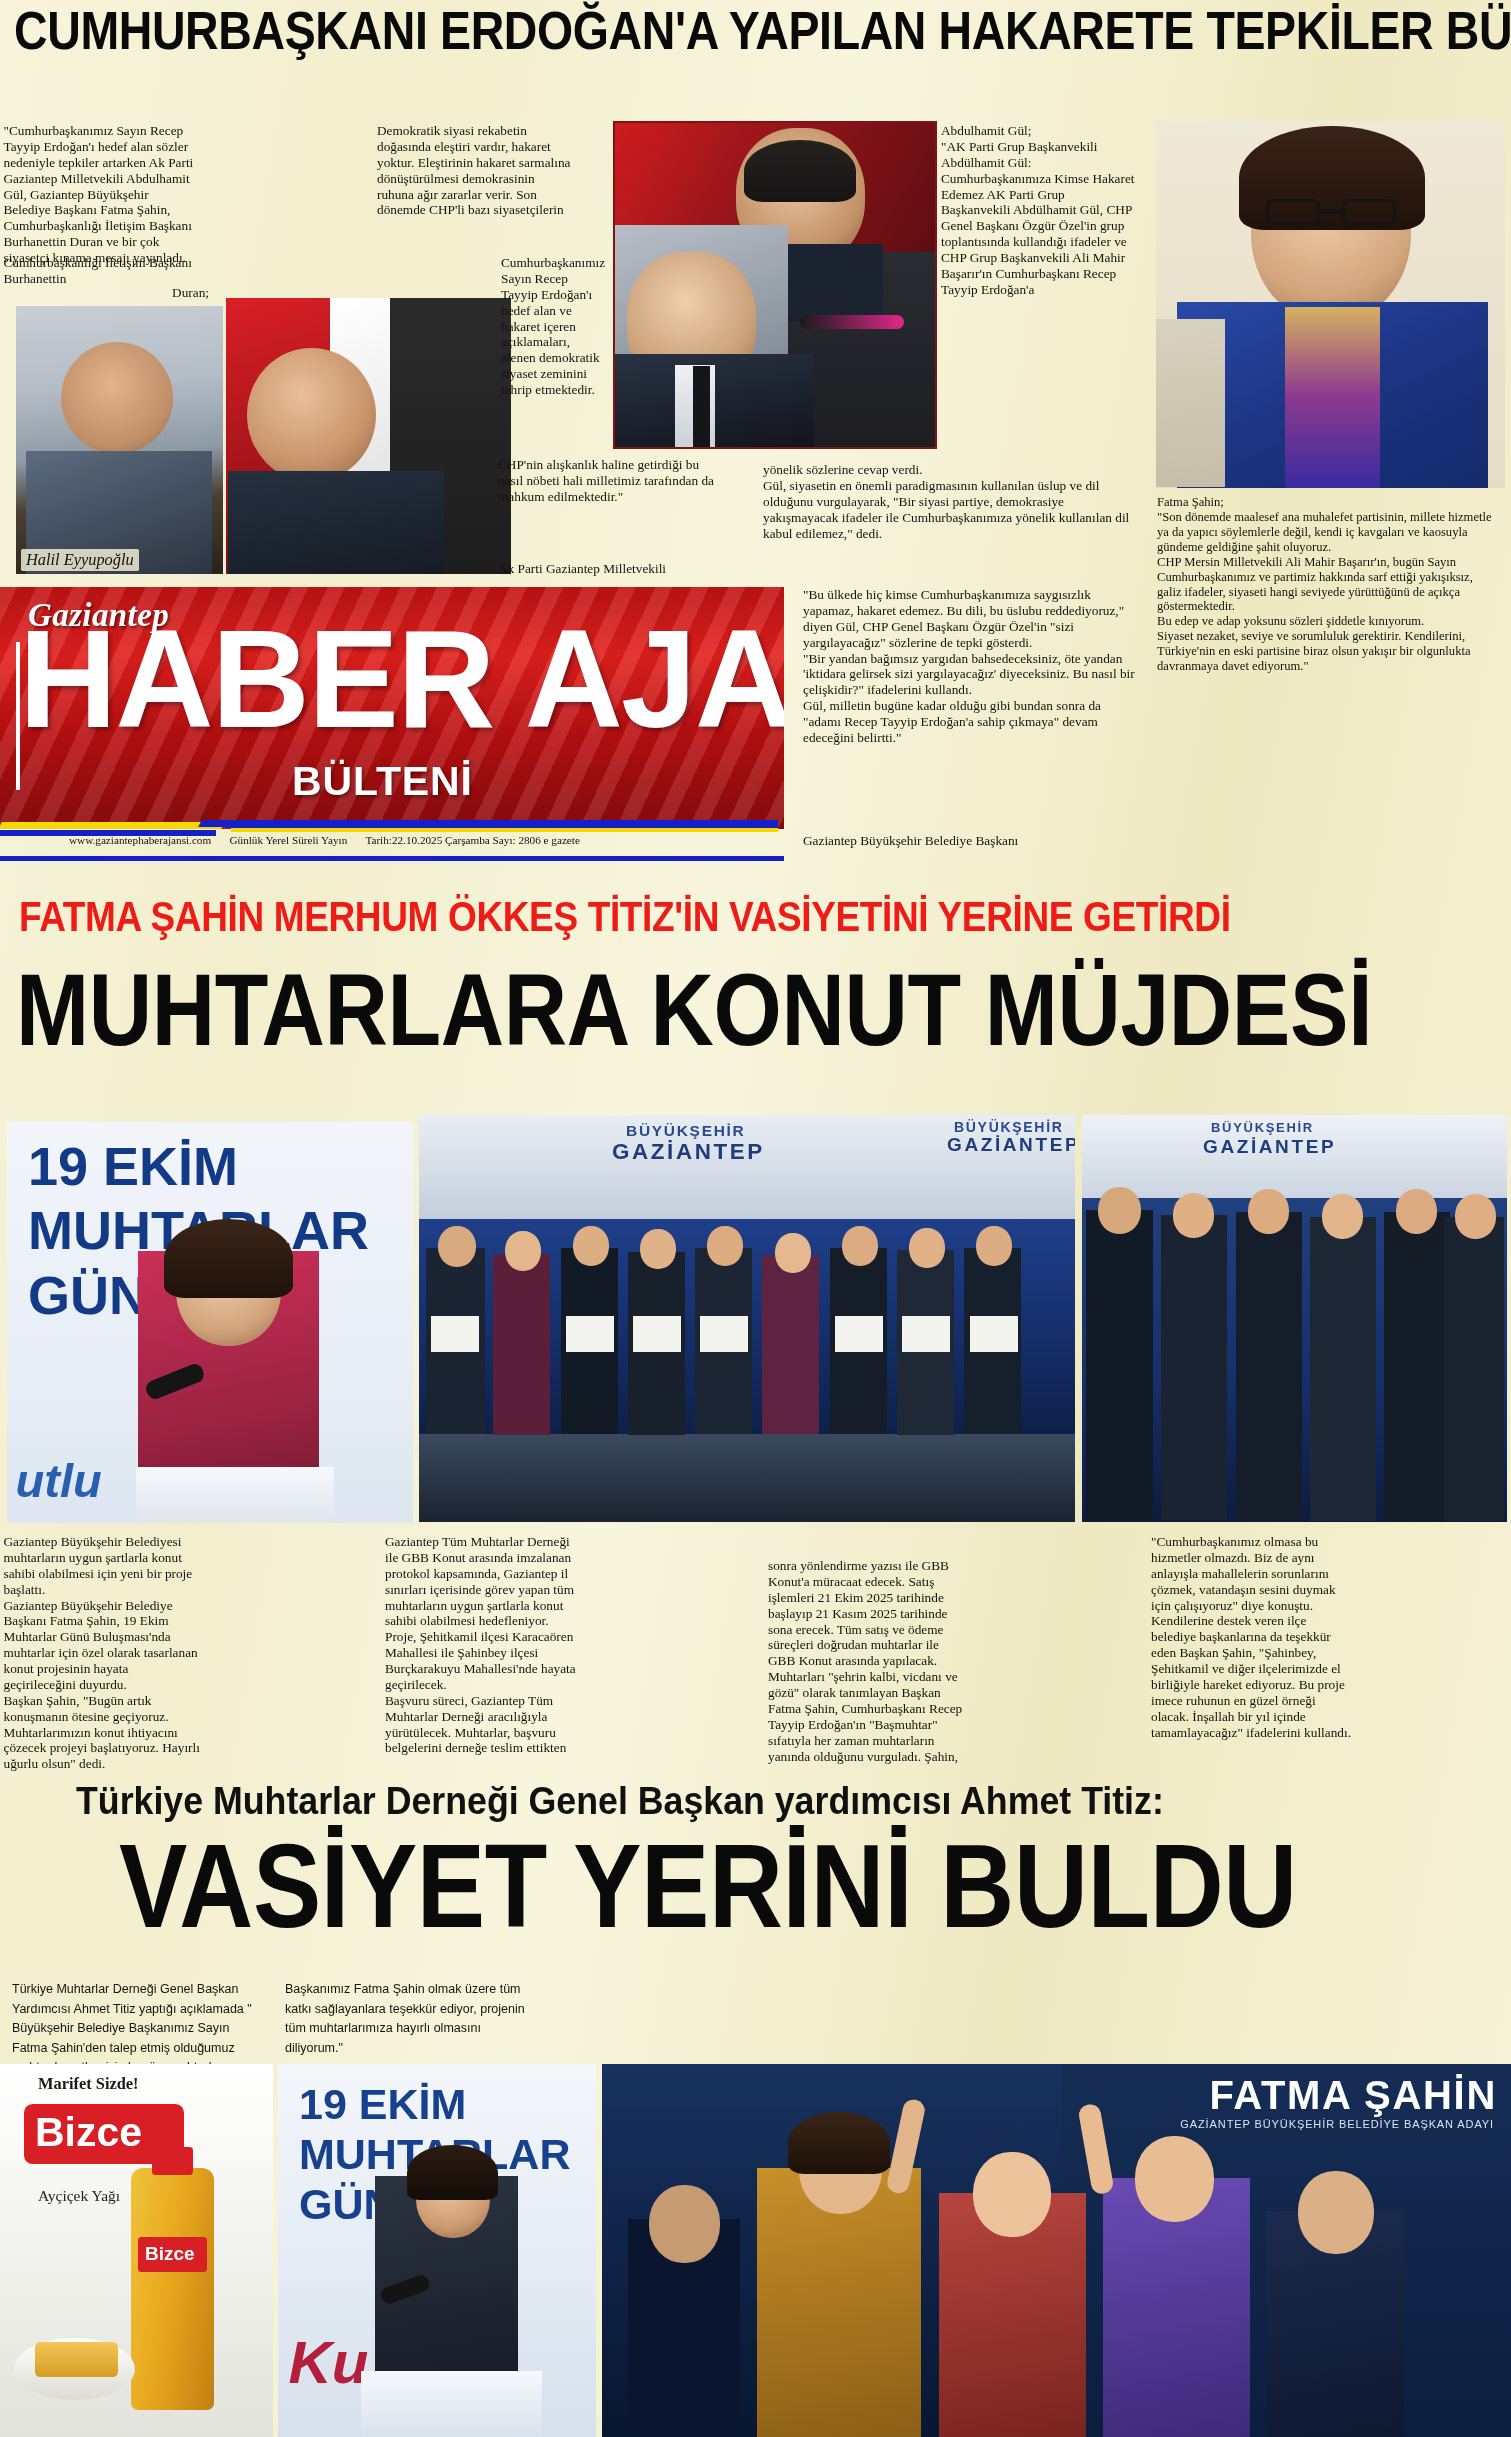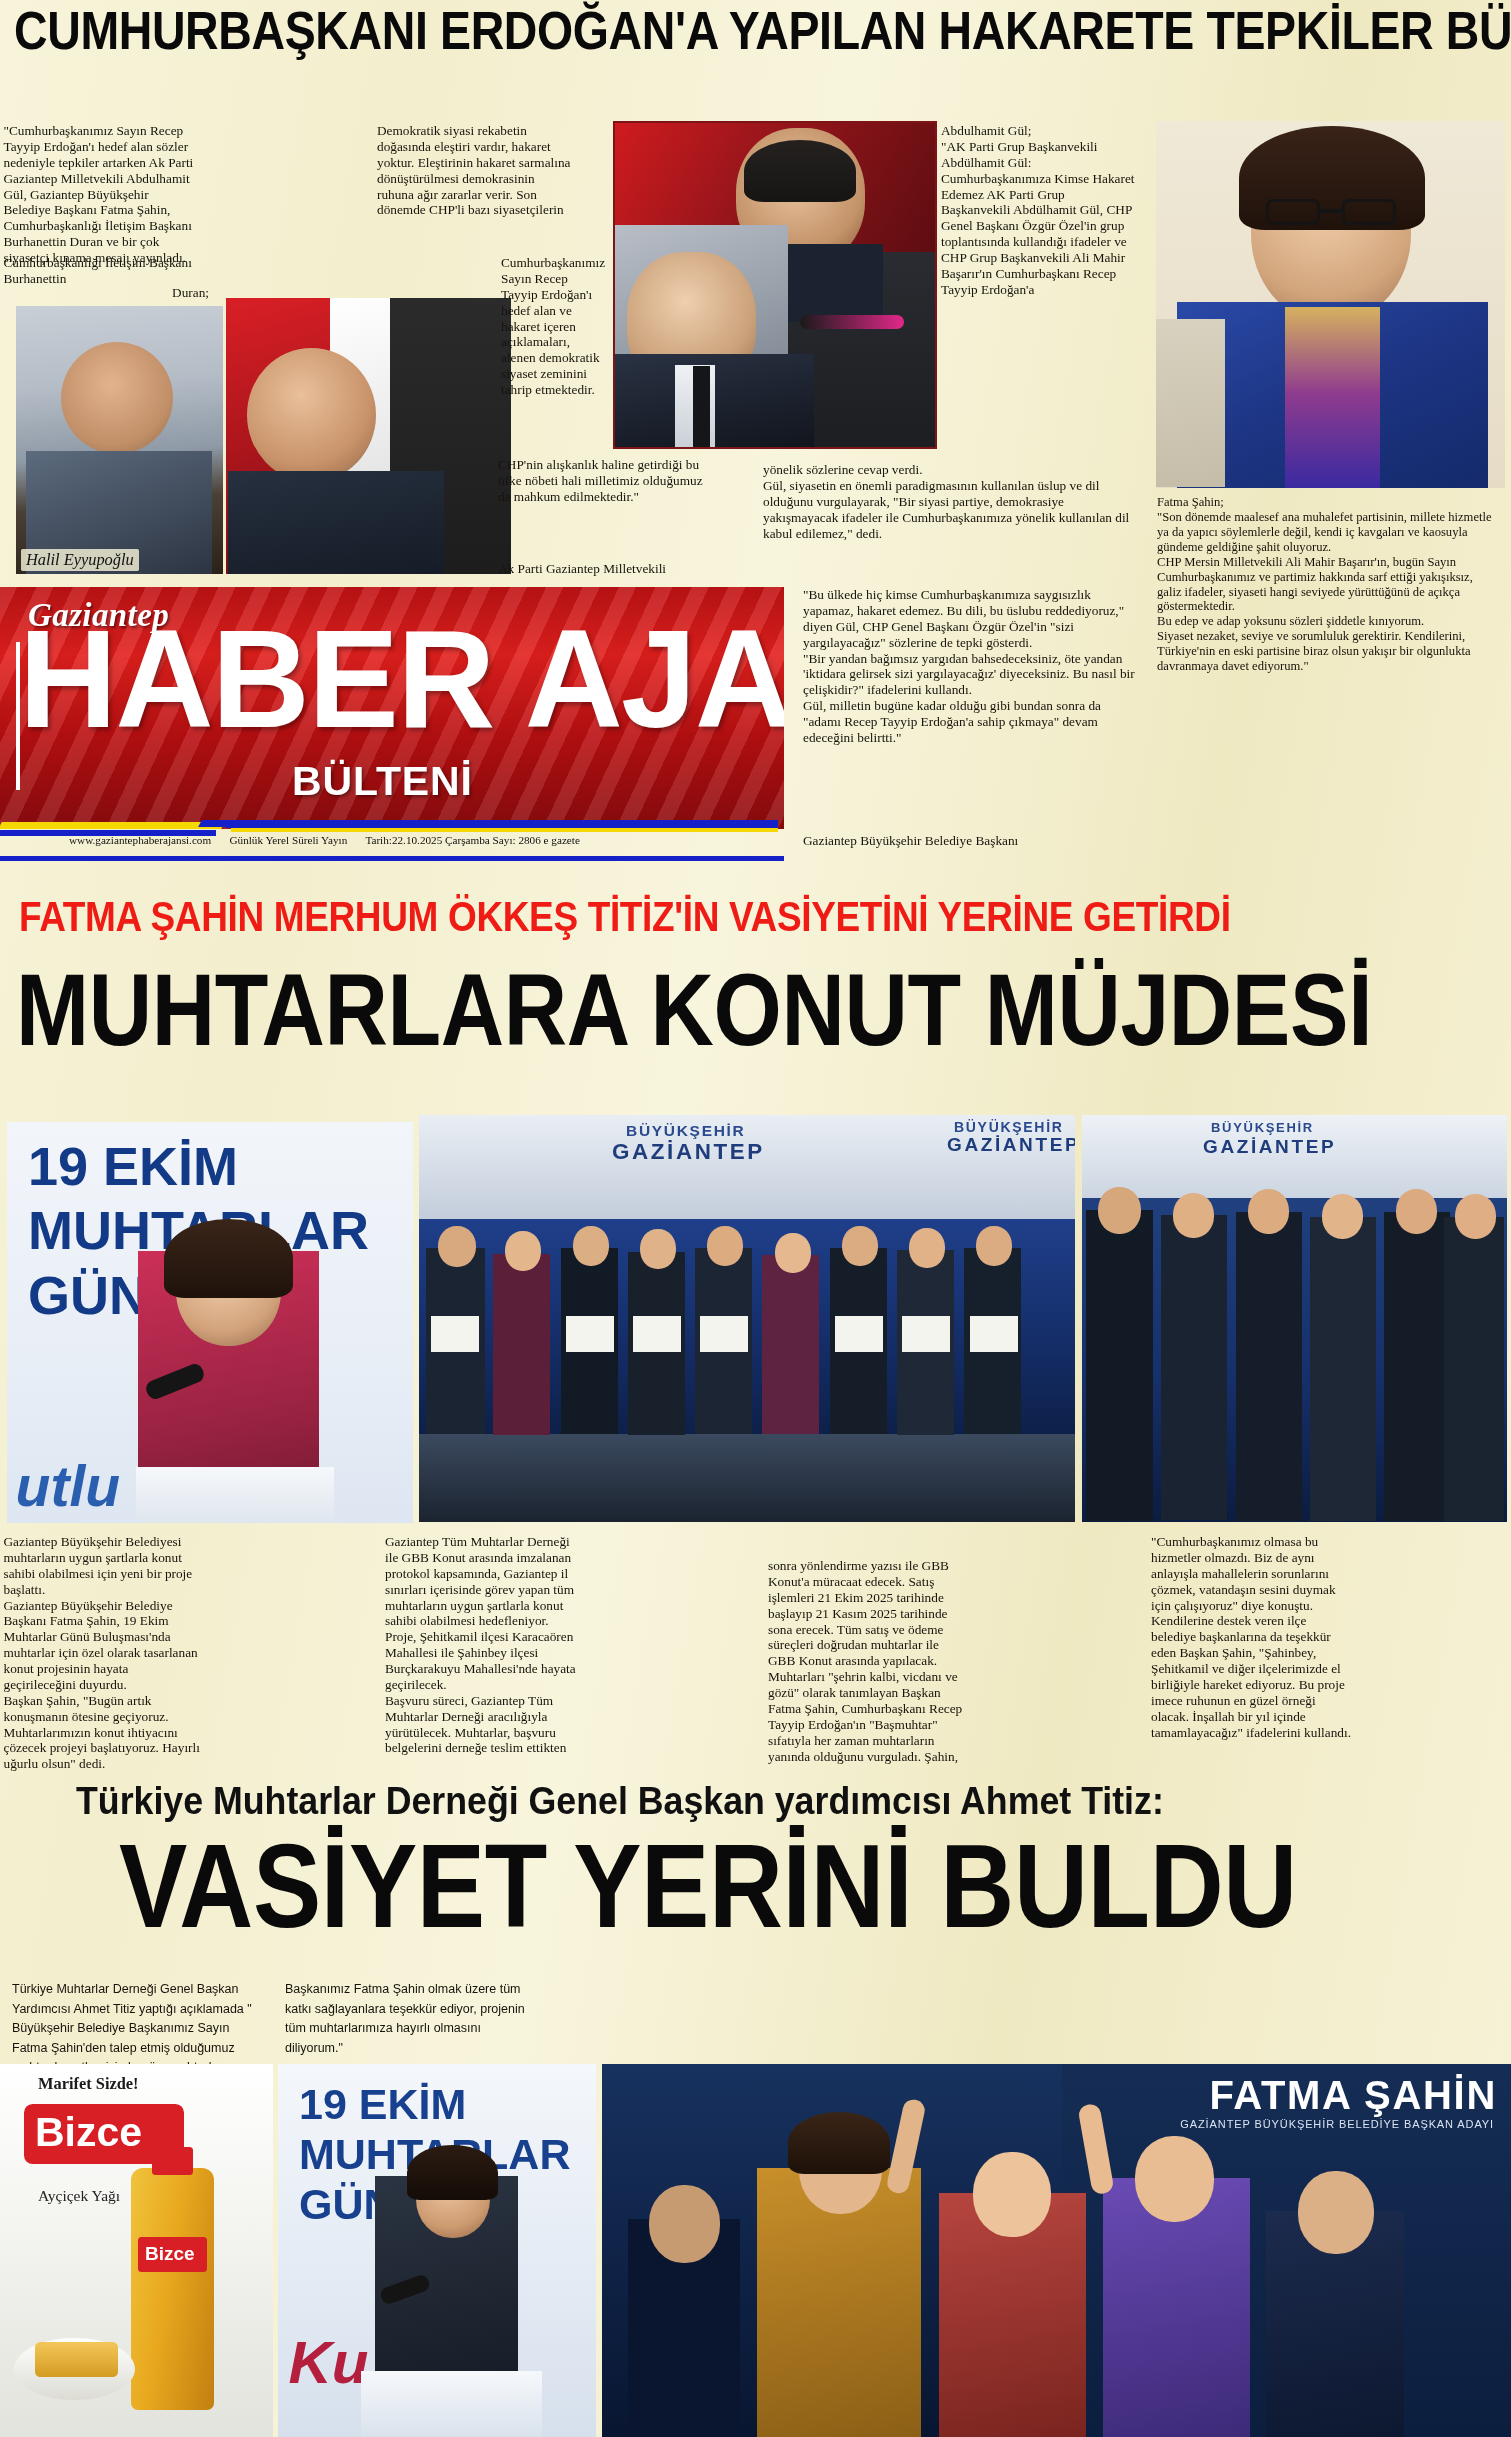--- a/index.html
+++ b/index.html
@@ -152,21 +152,21 @@
   <div style="position:absolute;left:104px;top:0;width:60px;height:276px;
               background:linear-gradient(165deg,#ffffff 0%,#d8d8d8 100%);"></div>
   <div style="position:absolute;left:21px;top:50px;width:129px;height:134px;border-radius:50%;
               background:radial-gradient(circle at 42% 35%,#e8c09b,#c9936a 60%,#8a6144);"></div>
   <div style="position:absolute;left:1.7px;top:173px;width:216px;height:108px;
               background:linear-gradient(170deg,#26303f,#151b26);"></div>
 </div>
 
 <div class="abs body-text" style="left:377px; top:123px; width:194px;">Demokratik siyasi rekabetin doğasında eleştiri vardır, hakaret yoktur. Eleştirinin hakaret sarmalına dönüştürülmesi demokrasinin ruhuna ağır zararlar verir. Son dönemde CHP'li bazı siyasetçilerin</div>
 <div class="abs body-text" style="left:501px; top:255px; width:104px;">Cumhurbaşkanımız Sayın Recep Tayyip Erdoğan'ı hedef alan ve hakaret içeren açıklamaları, alenen demokratik siyaset zeminini tahrip etmektedir.</div>
-<div class="abs body-text" style="left:498px; top:457px; width:216px;">CHP'nin alışkanlık haline getirdiği bu öfke nöbeti hali milletimiz olduğumuz da mahkum edilmektedir."</div>
+<div class="abs body-text" style="left:498px; top:457px; width:216px;">CHP'nin alışkanlık haline getirdiği bu nasıl nöbeti hali milletimiz tarafından da mahkum edilmektedir."</div>
 <div class="abs body-text" style="left:498px; top:561px; width:259px;">Ak Parti Gaziantep Milletvekili</div>
 
 <div class="photo" style="left:613px; top:121px; width:324px; height:328px; border:2.6px solid #7d1418;
             background:linear-gradient(180deg,#32353a 0%,#1c1e22 100%);">
   <div style="position:absolute;left:0;top:0;width:324px;height:129px;
               background:linear-gradient(120deg,#cf1b1f 0%,#92151a 45%,#5c0d11 100%);"></div>
   <div style="position:absolute;left:121px;top:5.2px;width:129px;height:138px;border-radius:46%;
               background:radial-gradient(circle at 46% 40%,#e9c49f,#c39268 62%,#7c5336);"></div>
   <div style="position:absolute;left:129px;top:17px;width:112px;height:62px;
               background:linear-gradient(180deg,#24211f,#171514); border-radius:50% 50% 18% 18%;"></div>
@@ -241,21 +241,21 @@
 </div>
 
 <h2 class="abs mega red" style="left:19px; top:896px; font-size:43px; width:1743px;">FATMA ŞAHİN MERHUM ÖKKEŞ TİTİZ'İN VASİYETİNİ YERİNE GETİRDİ</h2>
 <h1 class="abs mega" style="left:15.5px; top:963px; font-size:102px; width:1726px;">MUHTARLARA KONUT MÜJDESİ</h1>
 
 <div class="photo" style="left:7px; top:1122px; width:406px; height:401px;
             background:linear-gradient(180deg,#f2f5fa 0%,#e8eef6 60%,#dde6f1 100%);">
   <div class="bnr-text" style="left:21px; top:19px; font-size:54px;">19 EKİM</div>
   <div class="bnr-text" style="left:21px; top:83px; font-size:54px;">MUHTARLAR</div>
   <div class="bnr-text" style="left:21px; top:148px; font-size:54px;">GÜNÜ</div>
-  <div class="bnr-text" style="left:8.6px; top:337px; font-size:57px; font-style:italic; color:#2a5fb0;">utlu</div>
+  <div class="bnr-text" style="left:8.6px; top:337px; font-size:47px; font-style:italic; color:#2a5fb0;">utlu</div>
 
   <div style="position:absolute;left:131px;top:129px;width:181px;height:272px;
               background:linear-gradient(170deg,#cc2f58 0%,#9b2342 60%,#6f1830 100%);"></div>
   <div style="position:absolute;left:169px;top:110px;width:105px;height:114px;border-radius:48%;
               background:radial-gradient(circle at 44% 36%,#f1cfae,#d2a37b 62%,#93674a);"></div>
   <div style="position:absolute;left:157px;top:97px;width:129px;height:79px;border-radius:50% 50% 16% 16%;
               background:linear-gradient(180deg,#3a2519,#1f120b);"></div>
   <div style="position:absolute;left:138px;top:250px;width:60px;height:19px;background:#151515;
               transform:rotate(-22deg);border-radius:8.6px;"></div>
   <div style="position:absolute;left:129px;top:345px;width:198px;height:56px;

